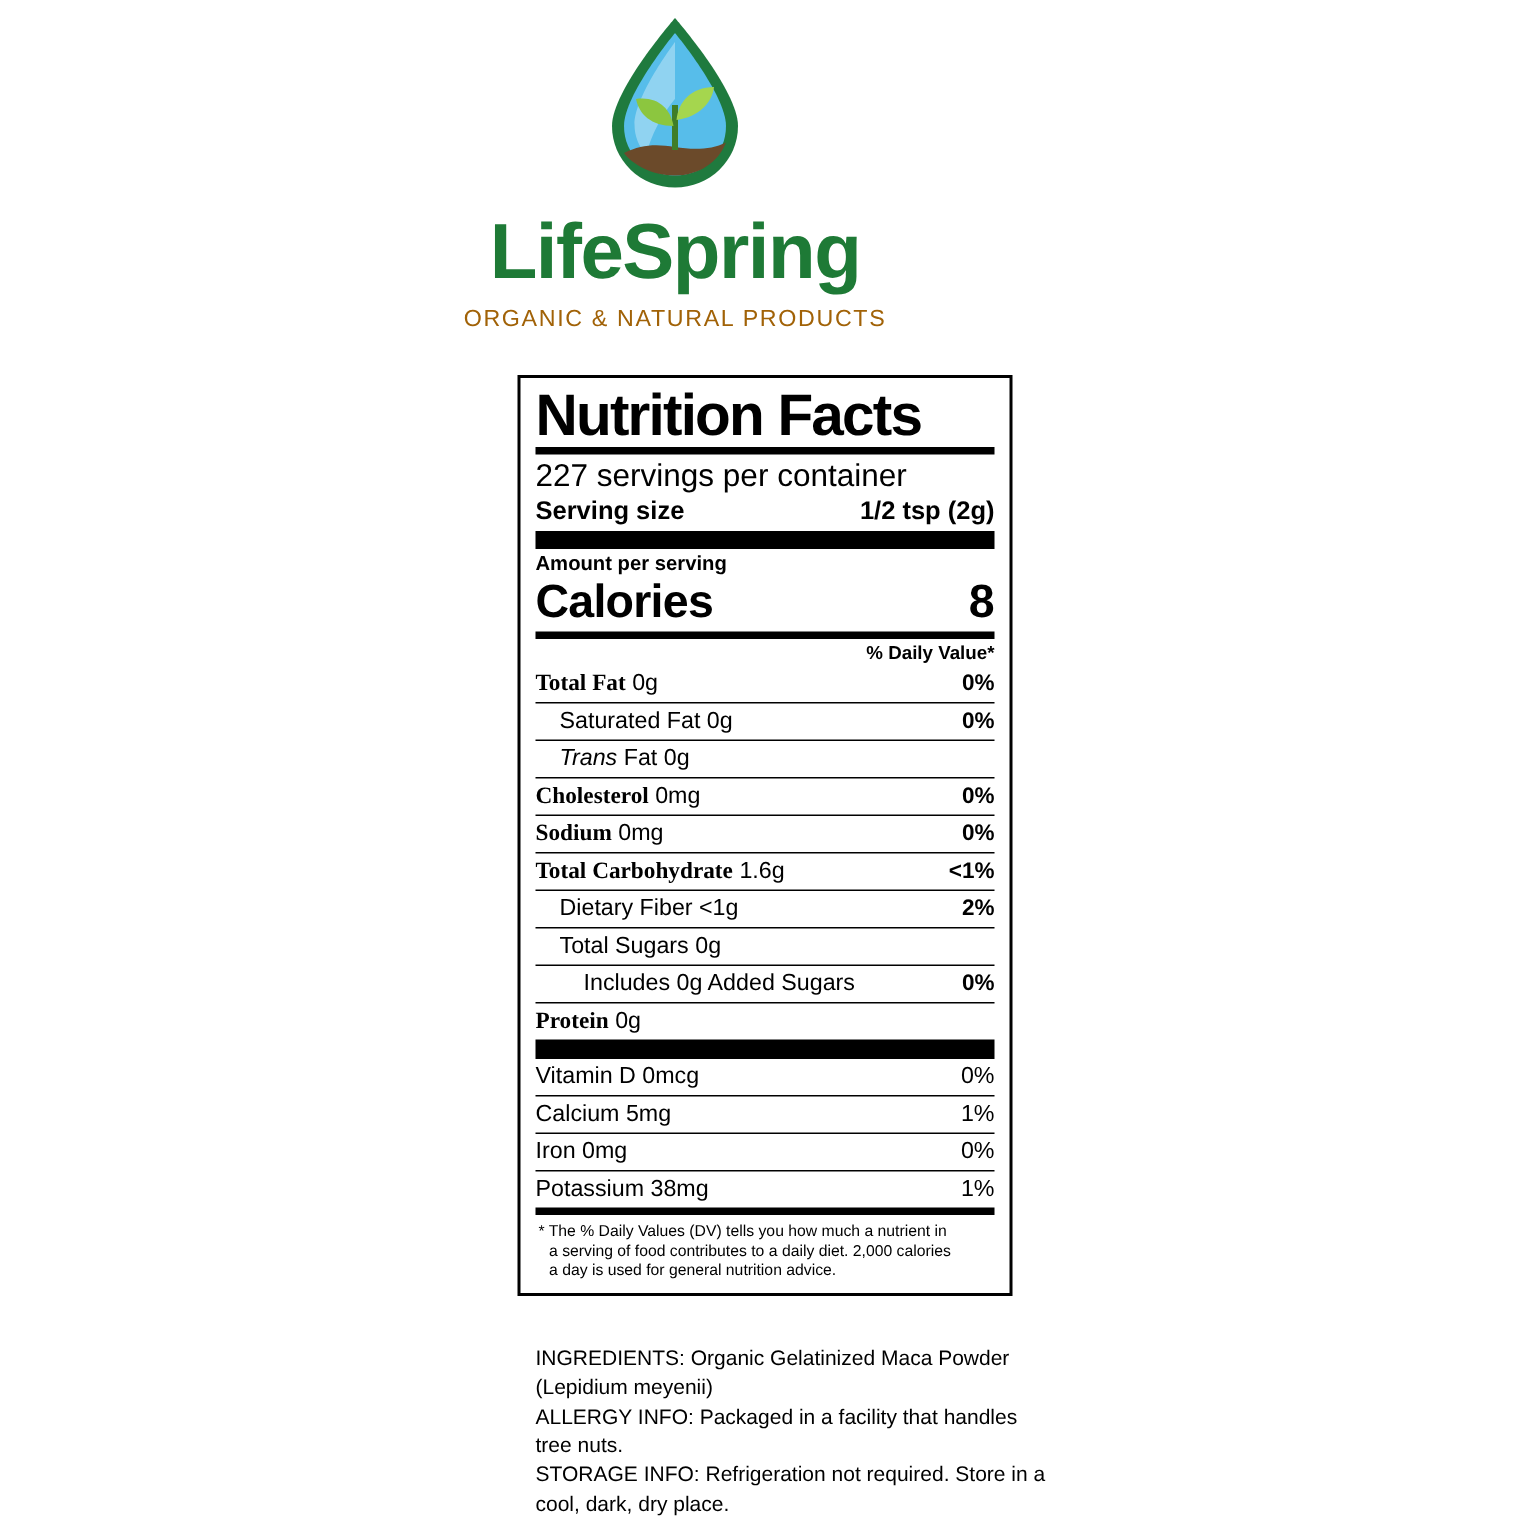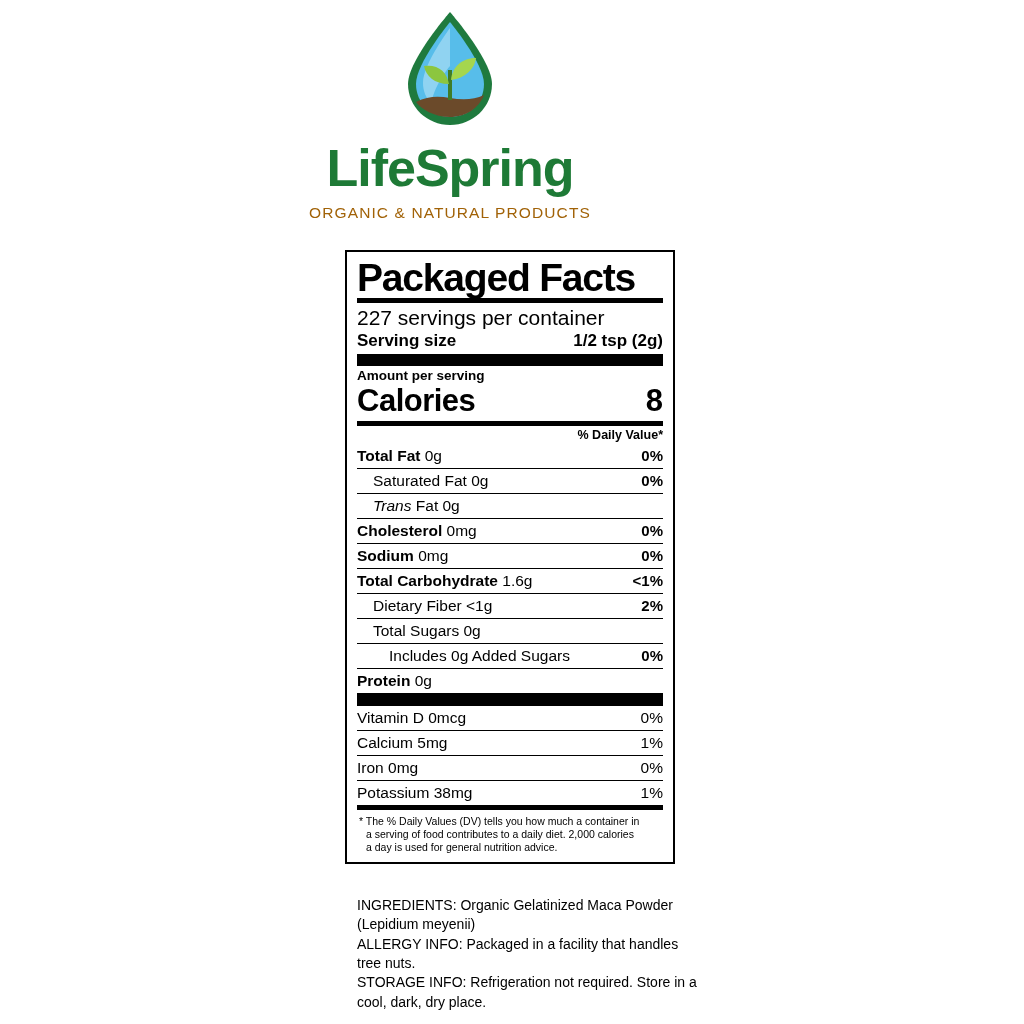--- a/index.html
+++ b/index.html
@@ -105,21 +105,21 @@
 
   .row {
     display: flex;
     justify-content: space-between;
     align-items: baseline;
     font-size: 15.5px;
     padding: 3px 0 3px 0;
   }
   .indent1 { padding-left: 16px; }
   .indent2 { padding-left: 32px; }
-  .bold { font-weight: bold; }
+  .bold { font-weight: bold; font-family: Liberation Serif, serif; }
   .ital { font-style: italic; }
   .dv { font-weight: bold; font-size: 15px; }
 
   .footnote {
     font-size: 10.5px;
     line-height: 1.25;
     padding: 5px 0 2px 2px;
   }
   .footnote .ind { padding-left: 7px; display: block; }
 
@@ -149,21 +149,21 @@
       <path d="M59 76 C44 76 36 68 34 58 C48 56 57 64 59 76 Z" fill="#8cc63f"></path>
       <path d="M61 72 C76 70 85 60 86 50 C71 50 62 60 61 72 Z" fill="#a5d64e"></path>
     </svg>
   </div>
   <div class="brand-name">LifeSpring</div>
   <div class="brand-tagline">ORGANIC &amp; NATURAL PRODUCTS</div>
 </div>
 
 <div class="nf">
 
-  <div class="nf-title">Packaged Facts</div>
+  <div class="nf-title">Nutrition Facts</div>
   <div class="rule-med"></div>
 
   <div class="servings">227 servings per container</div>
   <div class="serving-size">
     <span>Serving size</span>
     <span>1/2 tsp (2g)</span>
   </div>
 
   <div class="rule-thick"></div>
 
@@ -265,21 +265,21 @@
         <div class="row">
           <span>Potassium 38mg</span>
           <span>1%</span>
         </div>
       </div>
     </div>
 
   <div class="rule-med"></div>
 
   <div class="footnote">
-    <span>* The % Daily Values (DV) tells you how much a container in</span>
+    <span>* The % Daily Values (DV) tells you how much a nutrient in</span>
     <span class="ind">a serving of food contributes to a daily diet.  2,000 calories</span>
     <span class="ind">a day is used for general nutrition advice.</span>
   </div>
 </div>
 
 <div class="info">
   <p>
     <b>INGREDIENTS:</b><span> Organic Gelatinized Maca Powder (Lepidium meyenii)</span>
   </p>
   <p>

